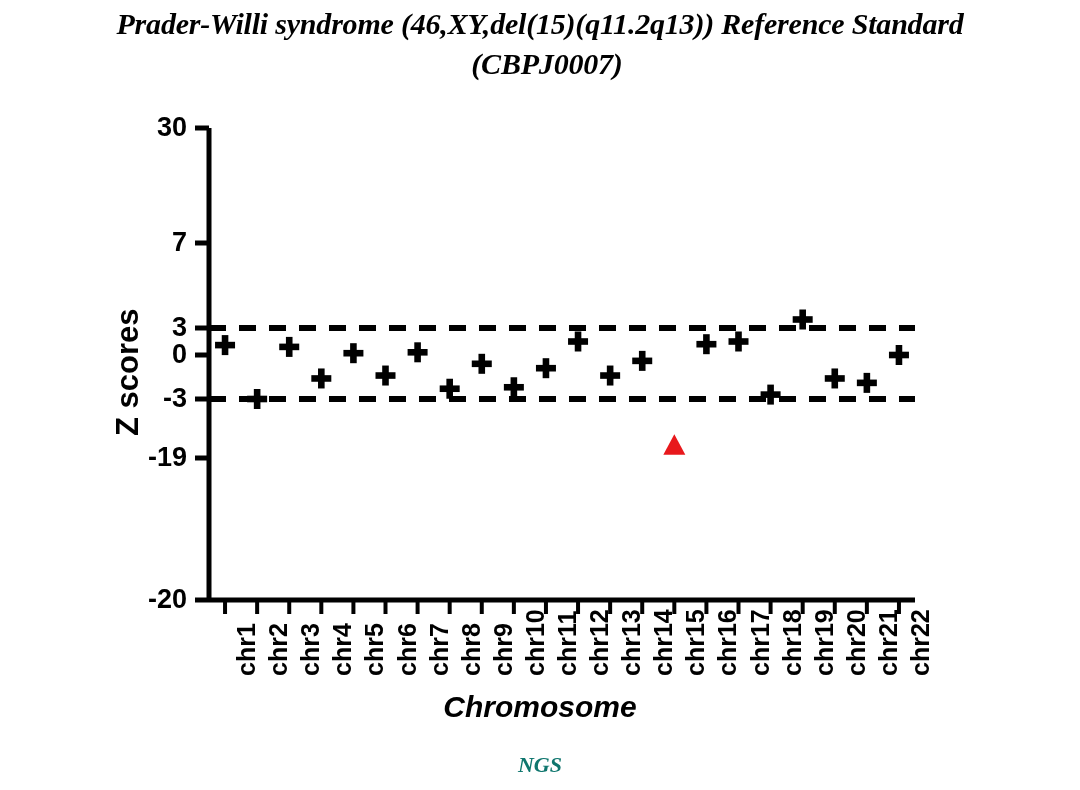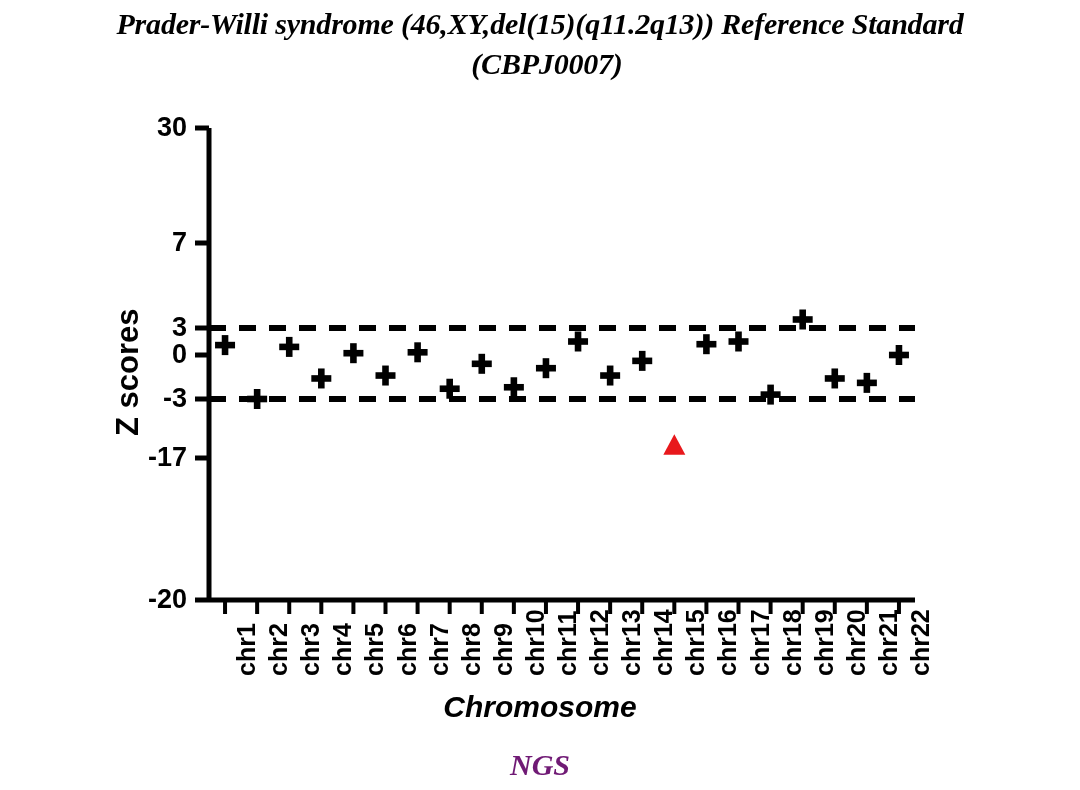--- a/index.html
+++ b/index.html
@@ -92,23 +92,23 @@
   }
   .caption {
     position: absolute;
     left: 0;
     top: 748px;
     width: 1080px;
     text-align: center;
     font-family: "Liberation Serif", serif;
     font-weight: bold;
     font-style: italic;
-    font-size: 30px;
+    font-size: 22px;
     line-height: 34px;
-    color: #701a75;
+    color: #0f766e;
   }
 </style>
 </head>
 <body>
 
 <div id="figure">
 
   <div class="title-block">
     <span>Prader-Willi syndrome (46,XY,del(15)(q11.2q13)) Reference Standard</span>
     <span class="title-line2">(CBPJ0007)</span>
@@ -246,21 +246,21 @@
         </g>
       </g>
   </svg>
 
   <div id="ytick-labels">
       <div class="ytick-label" style="left: 117px; width: 70px; top: 114px;">30</div>
       <div class="ytick-label" style="left: 117px; width: 70px; top: 229px;">7</div>
       <div class="ytick-label" style="left: 117px; width: 70px; top: 314px;">3</div>
       <div class="ytick-label" style="left: 117px; width: 70px; top: 341px;">0</div>
       <div class="ytick-label" style="left: 117px; width: 70px; top: 385px;">-3</div>
-      <div class="ytick-label" style="left: 117px; width: 70px; top: 444px;">-17</div>
+      <div class="ytick-label" style="left: 117px; width: 70px; top: 444px;">-19</div>
       <div class="ytick-label" style="left: 117px; width: 70px; top: 586px;">-20</div>
     </div>
   <div id="xtick-labels">
       <div class="xtick-label" style="left: 234.045px; top: 676px;">chr1</div>
       <div class="xtick-label" style="left: 266.136px; top: 676px;">chr2</div>
       <div class="xtick-label" style="left: 298.227px; top: 676px;">chr3</div>
       <div class="xtick-label" style="left: 330.318px; top: 676px;">chr4</div>
       <div class="xtick-label" style="left: 362.409px; top: 676px;">chr5</div>
       <div class="xtick-label" style="left: 394.5px; top: 676px;">chr6</div>
       <div class="xtick-label" style="left: 426.591px; top: 676px;">chr7</div>

